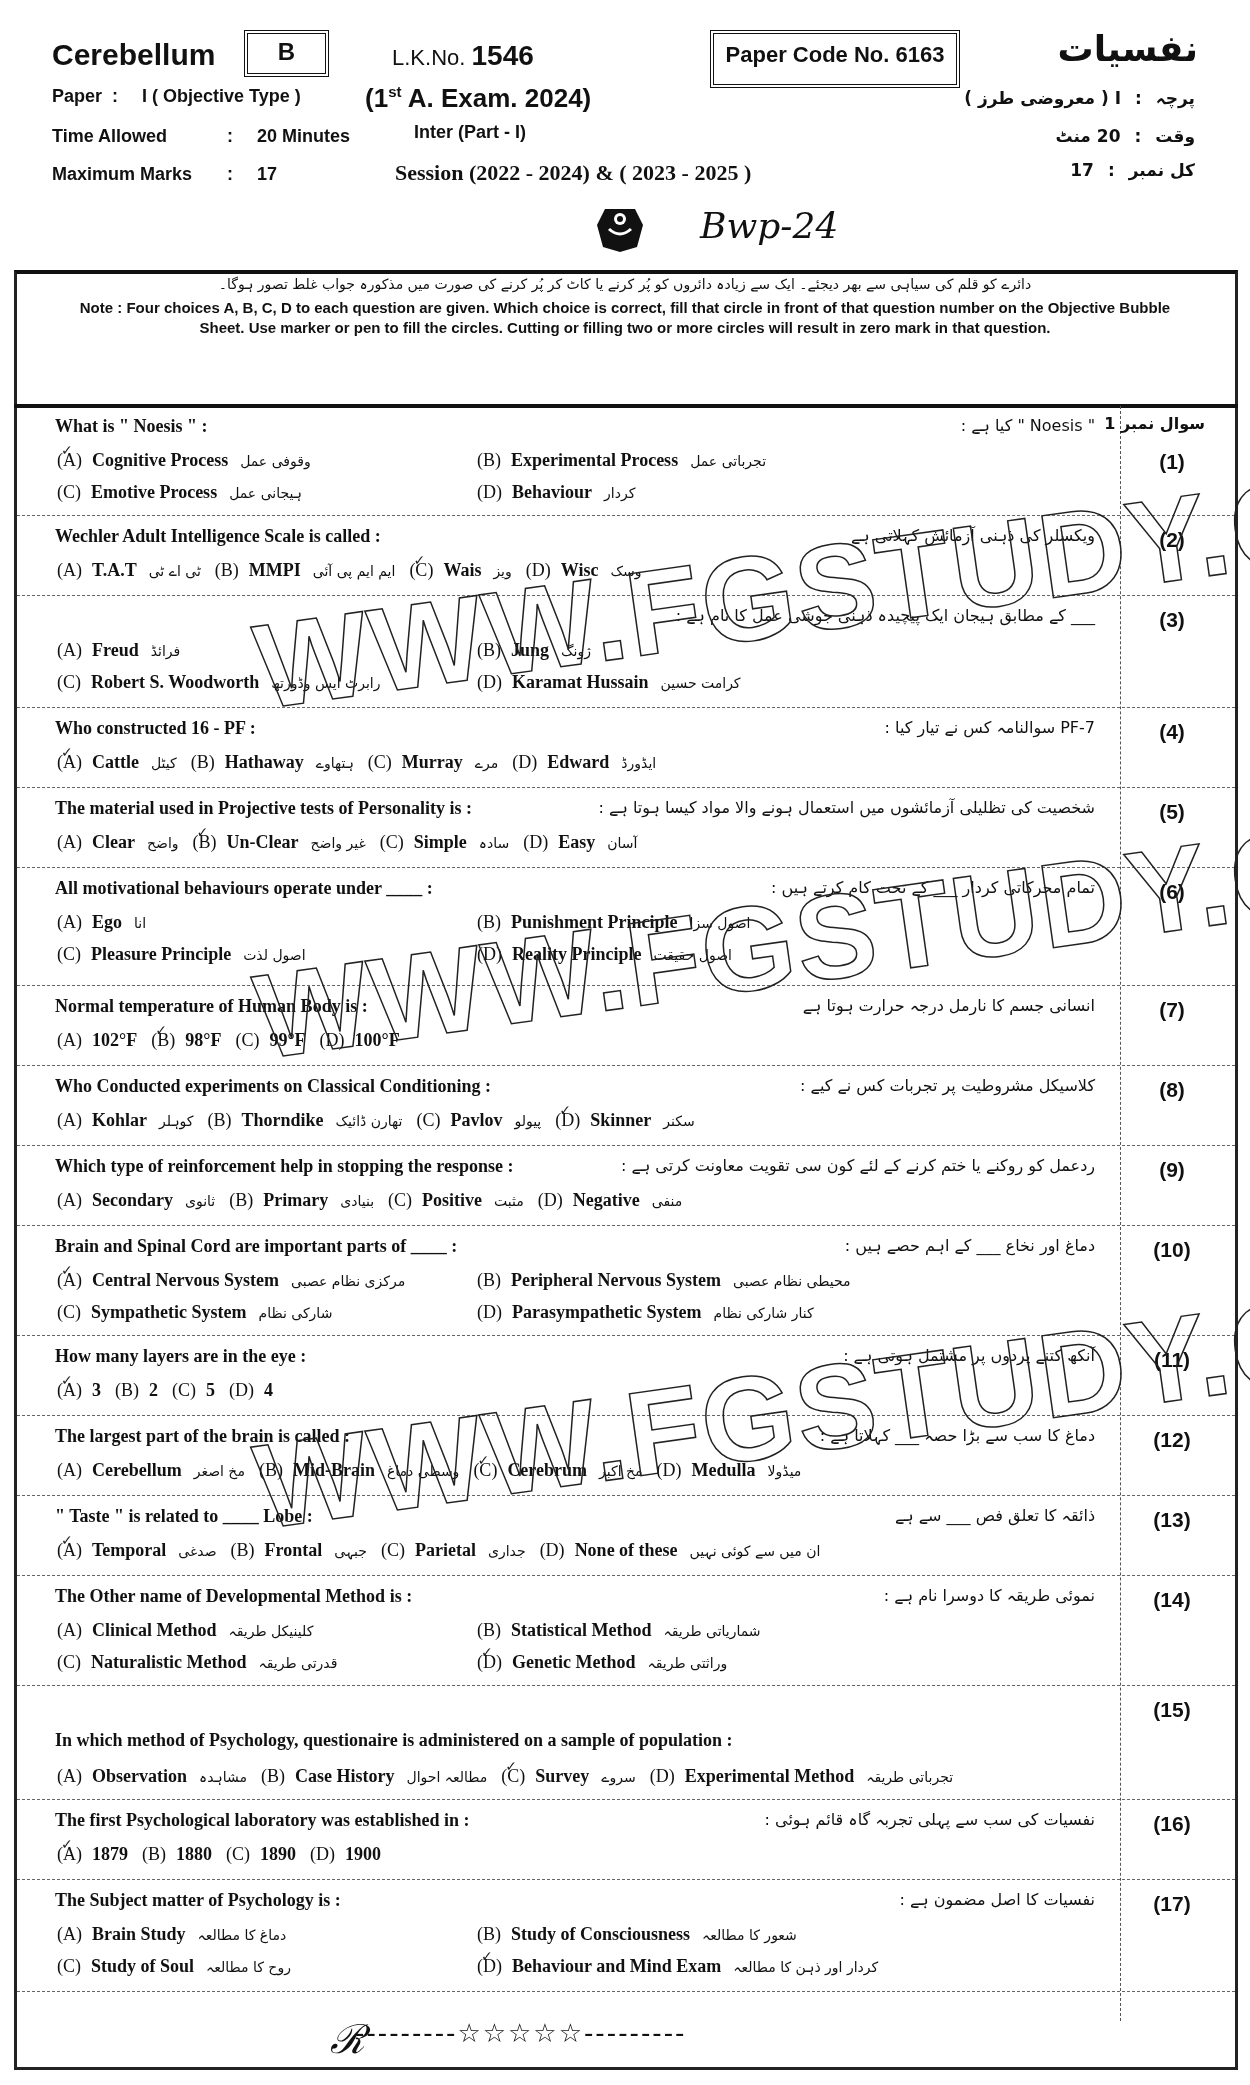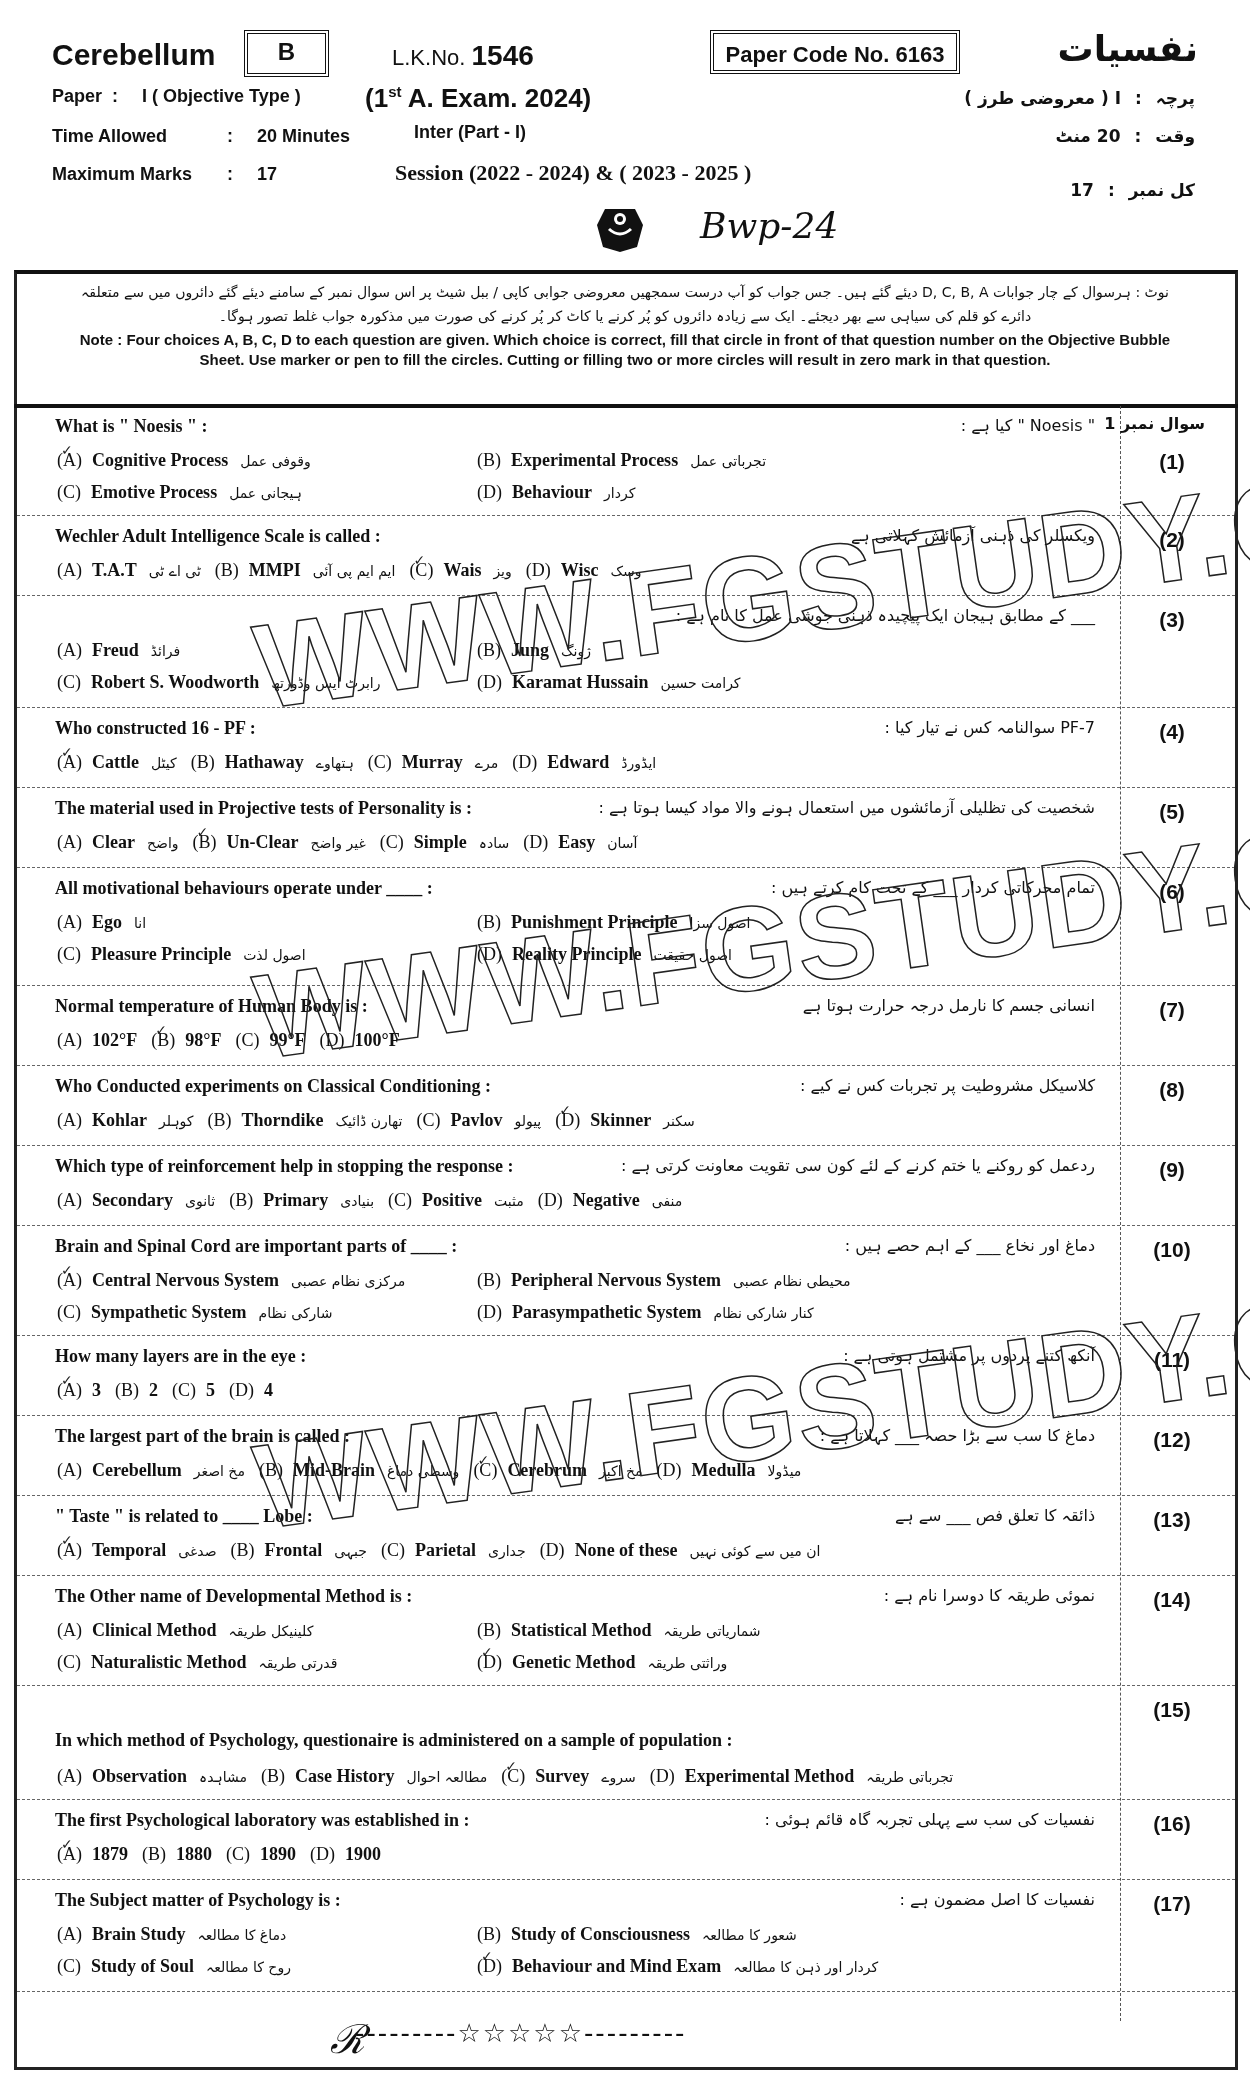--- a/index.html
+++ b/index.html
@@ -9,21 +9,21 @@
   }
   .hdr { position: absolute; left: 0; top: 0; width: 1250px; height: 250px; font-family: "Liberation Sans", sans-serif; }
   .hdr .subj { position: absolute; left: 52px; top: 38px; font-size: 30px; font-weight: bold; }
   .hdr .version { position: absolute; left: 244px; top: 30px; width: 85px; height: 47px; border: 4px double #111; font-size: 24px; font-weight: bold; text-align: center; line-height: 36px; }
   .hdr .lk { position: absolute; left: 392px; top: 40px; font-size: 22px; }
   .hdr .lk b { font-size: 28px; }
   .hdr .exam { position: absolute; left: 365px; top: 83px; font-size: 26px; font-weight: bold; }
   .hdr .exam sup { font-size: 15px; }
   .hdr .inter { position: absolute; left: 414px; top: 122px; font-size: 18px; font-weight: bold; }
   .hdr .session { position: absolute; left: 395px; top: 160px; font-size: 22px; font-family: "Liberation Serif", serif; font-weight: bold; }
-  .hdr .pcode { position: absolute; left: 710px; top: 30px; width: 250px; height: 44px; border: 4px double #111; font-size: 22px; font-weight: bold; text-align: center; line-height: 42px; }
+  .hdr .pcode { position: absolute; left: 710px; top: 30px; width: 250px; height: 58px; border: 4px double #111; font-size: 22px; font-weight: bold; text-align: center; line-height: 42px; }
   .hdr .meta { position: absolute; left: 52px; font-size: 18px; font-weight: bold; }
   .hdr .meta span { display: inline-block; }
   .hdr .meta .k { width: 175px; }
   .hdr .meta .c { width: 30px; }
   .hdr .urdu-title { position: absolute; right: 52px; top: 28px; font-size: 36px; font-weight: bold; direction: rtl; font-family: "DejaVu Sans", sans-serif; }
   .hdr .umeta { position: absolute; right: 55px; font-size: 17px; direction: rtl; font-family: "DejaVu Sans", sans-serif; font-weight: bold; }
   .hdr .umeta span { display: inline-block; margin-left: 14px; }
   .emblem { position: absolute; left: 595px; top: 205px; width: 50px; height: 48px; }
   .sig1 { position: absolute; left: 700px; top: 205px; font-size: 36px; font-style: italic; font-family: "DejaVu Serif", serif; }
 
@@ -74,36 +74,35 @@
     <span class="k">Maximum Marks</span><span class="c">:</span><span>17</span>
   </div>
 
   <div class="urdu-title">نفسیات</div>
   <div class="umeta" style="top:88px;">
     <span>پرچہ</span><span>:</span><span>I ( معروضی طرز )</span>
   </div>
   <div class="umeta" style="top:126px;">
     <span>وقت</span><span>:</span><span>20 منٹ</span>
   </div>
-  <div class="umeta" style="top:180px;text-align:center;">
+  <div class="umeta" style="top:160px;text-align:center;">
     <span>کل نمبر</span><span>:</span><span>17</span>
   </div>
 </div>
 
 <svg class="emblem" viewBox="0 0 50 48">
   <polygon points="10,4 40,4 48,20 42,42 25,47 8,42 2,20" fill="#111"></polygon>
   <circle cx="25" cy="14" r="6" fill="#fff"></circle>
   <circle cx="25" cy="14" r="3" fill="#111"></circle>
   <path d="M14 24 Q25 34 36 24" stroke="#fff" stroke-width="3" fill="none"></path>
 </svg>
 <div class="sig1">Bwp-24</div>
 
 <div class="frame"></div>
 <div class="note">
-  <div class="ur">نوٹ : ہرسوال کے چار جوابات D, C, B, A دیئے گئے ہیں۔ جس جواب کو آپ درست سمجھیں معروضی جوابی کاپی / ببل شیٹ پر اس سوال نمبر کے سامنے دیئے گئے دائروں میں سے متعلقہ</div>
   <div class="ur" style="padding-top:0">دائرے کو قلم کی سیاہی سے بھر دیجئے۔ ایک سے زیادہ دائروں کو پُر کرنے یا کاٹ کر پُر کرنے کی صورت میں مذکورہ جواب غلط تصور ہوگا۔</div>
   <div class="en">Note : Four choices A, B, C, D to each question are given. Which choice is correct, fill that circle in front of that question number on the Objective Bubble Sheet. Use marker or pen to fill the circles. Cutting or filling two or more circles will result in zero mark in that question.</div>
 </div>
 <div class="divider-top"></div>
 <div class="qnum-col"></div>
 
 <div id="questions">
     <div class="q" style="top: 406px; height: 110px;">
       <div class="en-q" style="top: 10px;">What is " Noesis " :</div>
       <div class="ur-q" style="top: 10px;">" Noesis " کیا ہے :</div>

